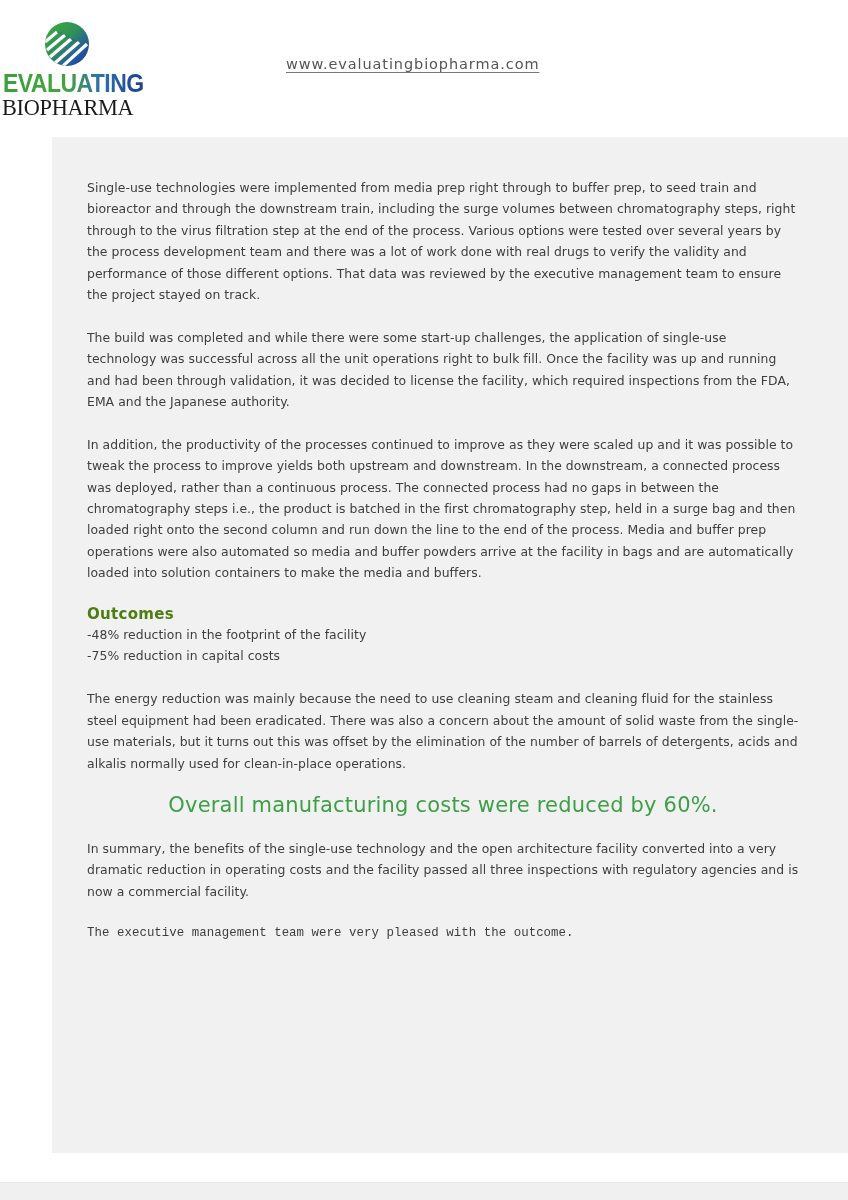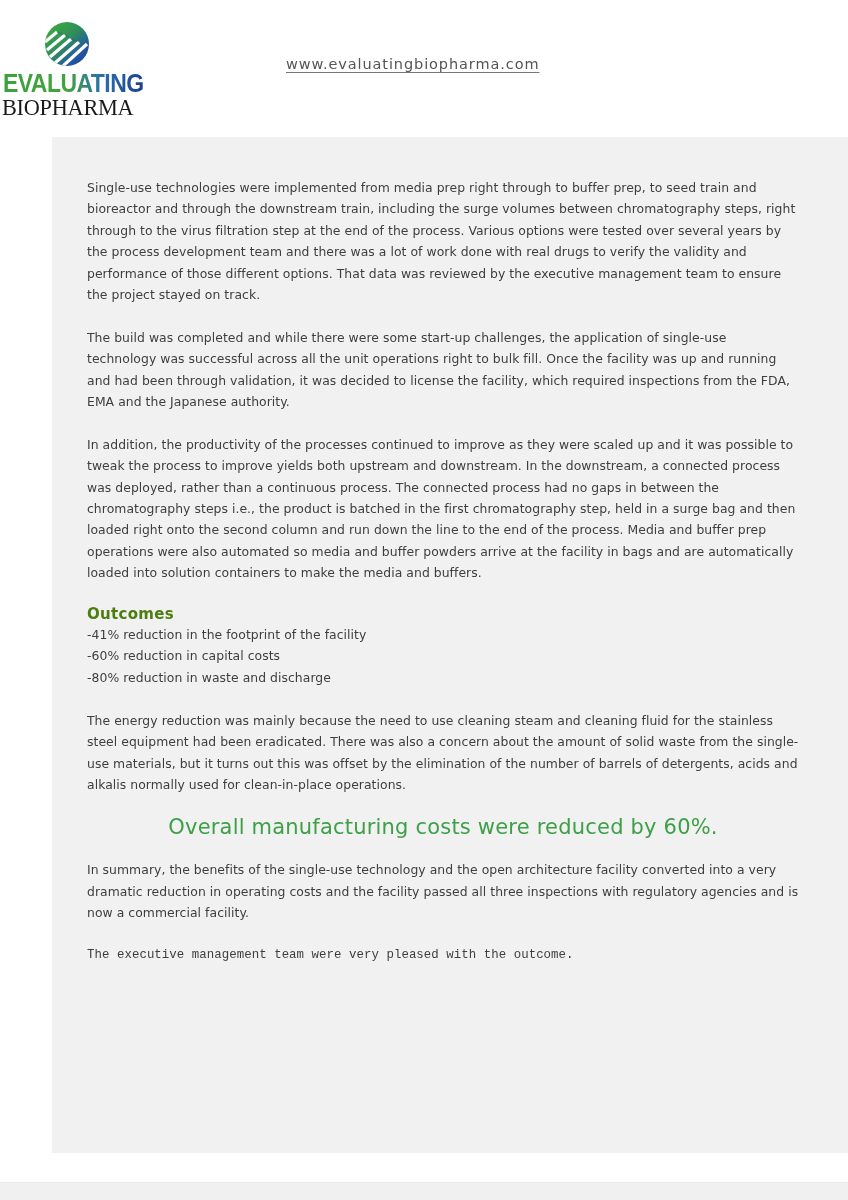--- a/index.html
+++ b/index.html
@@ -155,23 +155,22 @@
 
 <div class="panel">
   <div class="content">
     <p>Single-use technologies were implemented from media prep right through to buffer prep, to seed train and bioreactor and through the downstream train, including the surge volumes between chromatography steps, right through to the virus filtration step at the end of the process. Various options were tested over several years by the process development team and there was a lot of work done with real drugs to verify the validity and performance of those different options. That data was reviewed by the executive management team to ensure the project stayed on track.</p>
     <p>The build was completed and while there were some start-up challenges, the application of single-use technology was successful across all the unit operations right to bulk fill. Once the facility was up and running and had been through validation, it was decided to license the facility, which required inspections from the FDA, EMA and the Japanese authority.</p>
     <p>In addition, the productivity of the processes continued to improve as they were scaled up and it was possible to tweak the process to improve yields both upstream and downstream. In the downstream, a connected process was deployed, rather than a continuous process. The connected process had no gaps in between the chromatography steps i.e., the product is batched in the first chromatography step, held in a surge bag and then loaded right onto the second column and run down the line to the end of the process. Media and buffer prep operations were also automated so media and buffer powders arrive at the facility in bags and are automatically loaded into solution containers to make the media and buffers.</p>
 
     <h2 class="heading">Outcomes</h2>
 
     <ul class="list">
-      <li>-41% reduction in the footprint of the facility</li>
-      <li>-60% reduction in capital costs</li>
-      <li>-80% reduction in waste and discharge</li>
+      <li>-48% reduction in the footprint of the facility</li>
+      <li>-75% reduction in capital costs</li>
     </ul>
 
     <p>The energy reduction was mainly because the need to use cleaning steam and cleaning fluid for the stainless steel equipment had been eradicated. There was also a concern about the amount of solid waste from the single-use materials, but it turns out this was offset by the elimination of the number of barrels of detergents, acids and alkalis normally used for clean-in-place operations.</p>
 
     <p class="highlight">Overall manufacturing costs were reduced by 60%.</p>
 
     <p>In summary, the benefits of the single-use technology and the open architecture facility converted into a very dramatic reduction in operating costs and the facility passed all three inspections with regulatory agencies and is now a commercial facility.</p>
     <p class="tight">The executive management team were very pleased with the outcome.</p>
   </div>
 </div>

